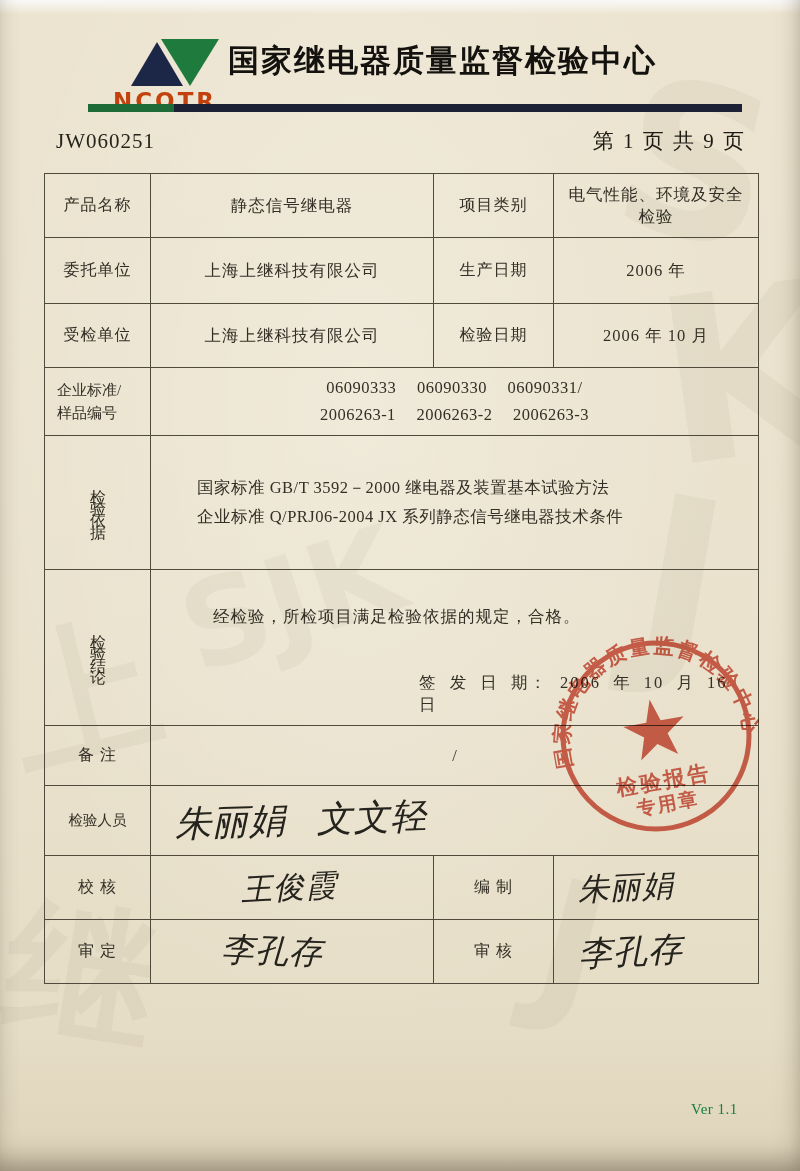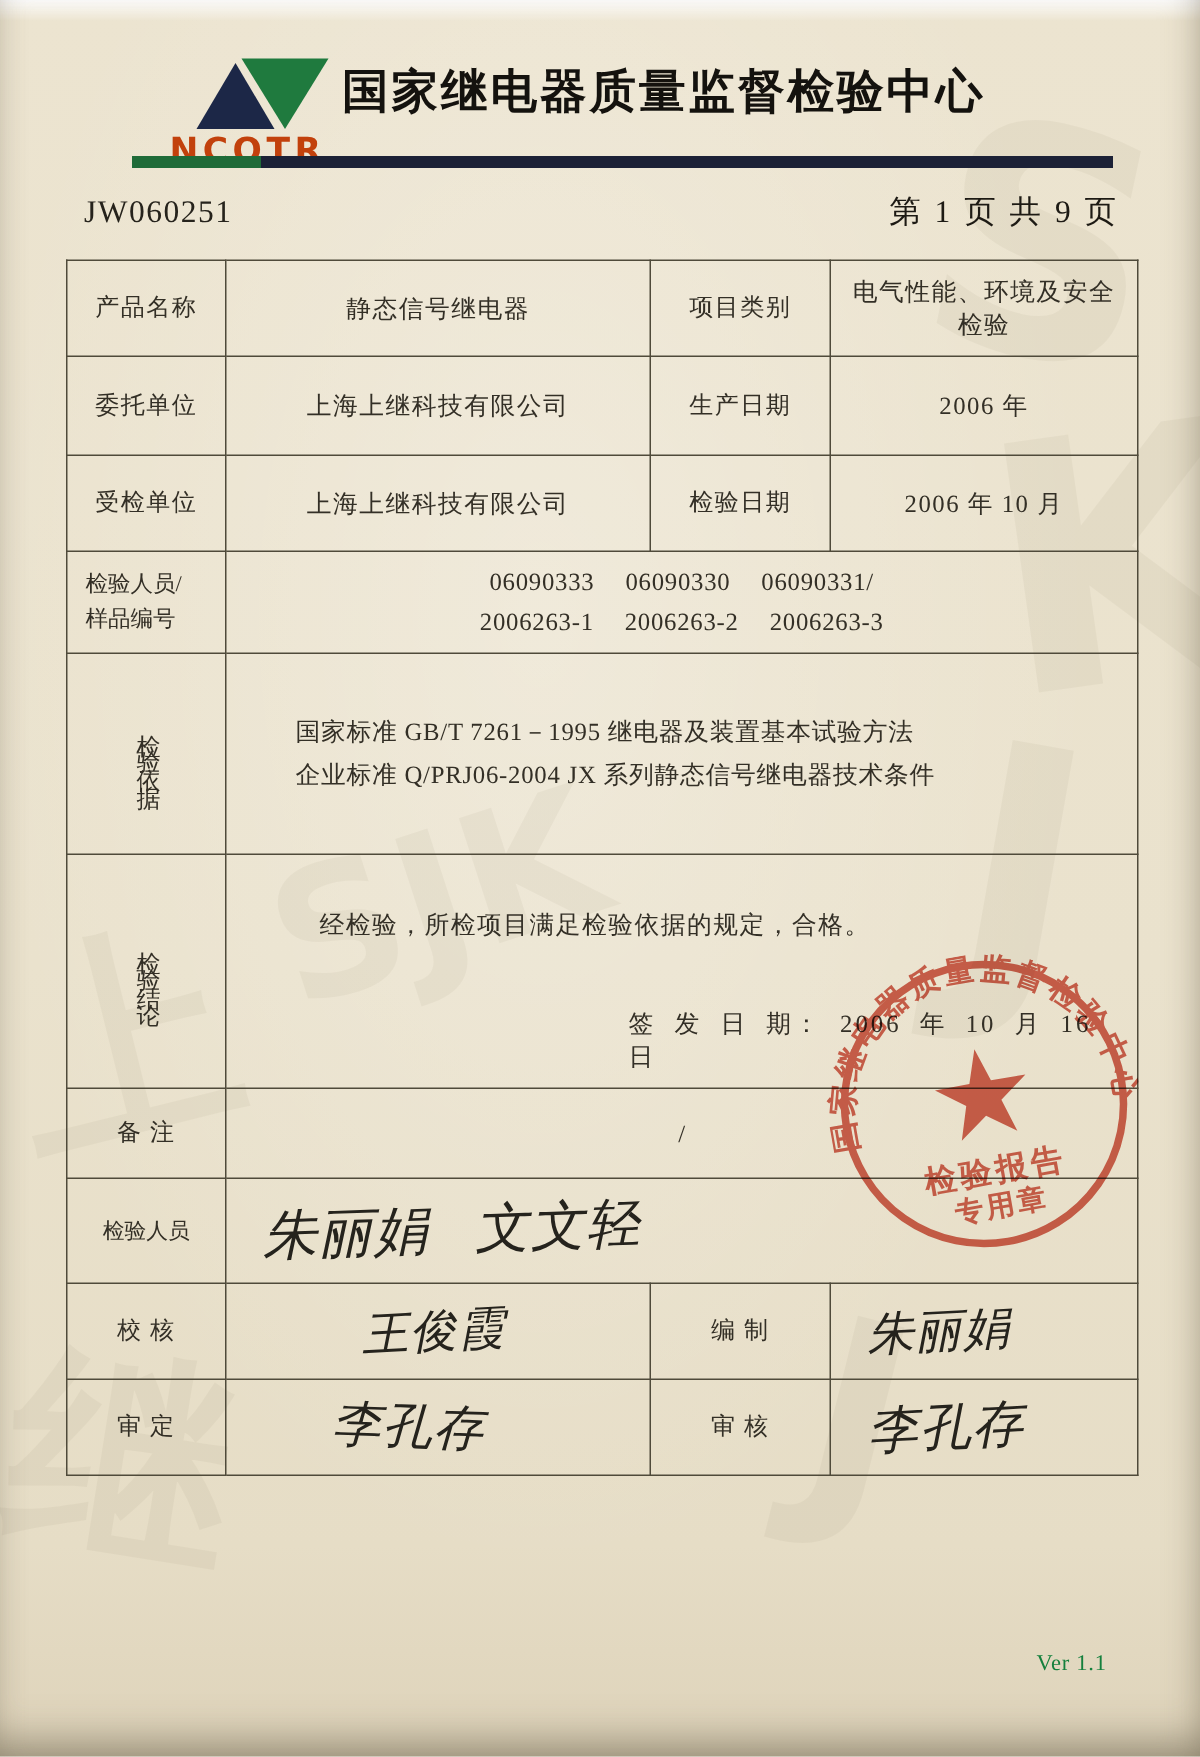--- a/index.html
+++ b/index.html
@@ -132,34 +132,34 @@
     <td>2006 年</td>
   </tr>
   <tr style="height:64px;">
     <td class="lbl">受检单位</td>
     <td>上海上继科技有限公司</td>
     <td class="lbl">检验日期</td>
     <td>2006 年 10 月</td>
   </tr>
   <tr style="height:68px;">
     <td class="lbl lbl-2line">
-      <div>检验人员/</div>
+      <div>企业标准/</div>
       <div>样品编号</div>
     </td>
     <td colspan="3" class="codes">
       <div>06090333 06090330 06090331/</div>
       <div>2006263-1 2006263-2 2006263-3</div>
     </td>
   </tr>
   <tr style="height:134px;">
     <td class="v-lbl">
       <span>检验依据</span>
     </td>
     <td colspan="3" class="basis">
-      <div>国家标准 GB/T 7261－1995 继电器及装置基本试验方法</div>
+      <div>国家标准 GB/T 3592－2000 继电器及装置基本试验方法</div>
       <div>企业标准 Q/PRJ06-2004 JX 系列静态信号继电器技术条件</div>
     </td>
   </tr>
   <tr style="height:156px;">
     <td class="v-lbl">
       <span>检验结论</span>
     </td>
     <td colspan="3" class="conclusion">
       <div class="concl-text">经检验，所检项目满足检验依据的规定，合格。</div>
       <div class="sign-line">

